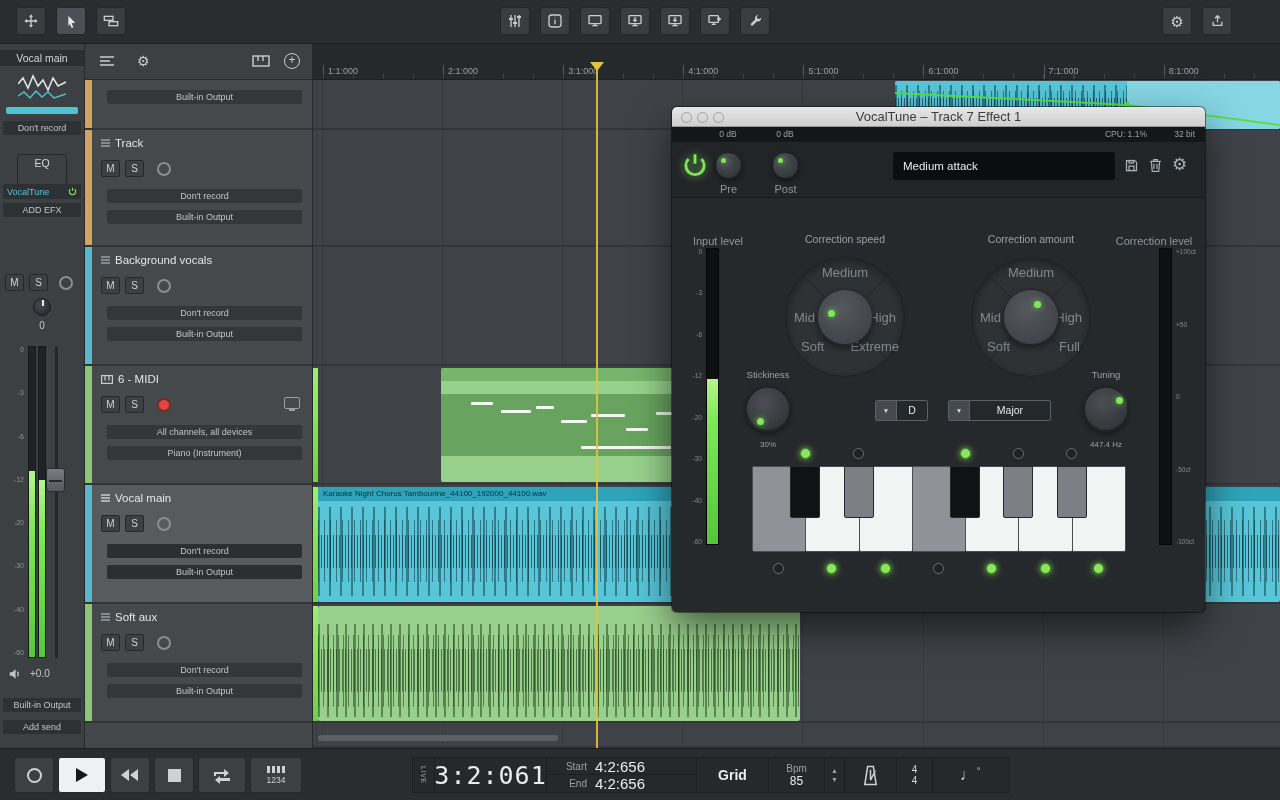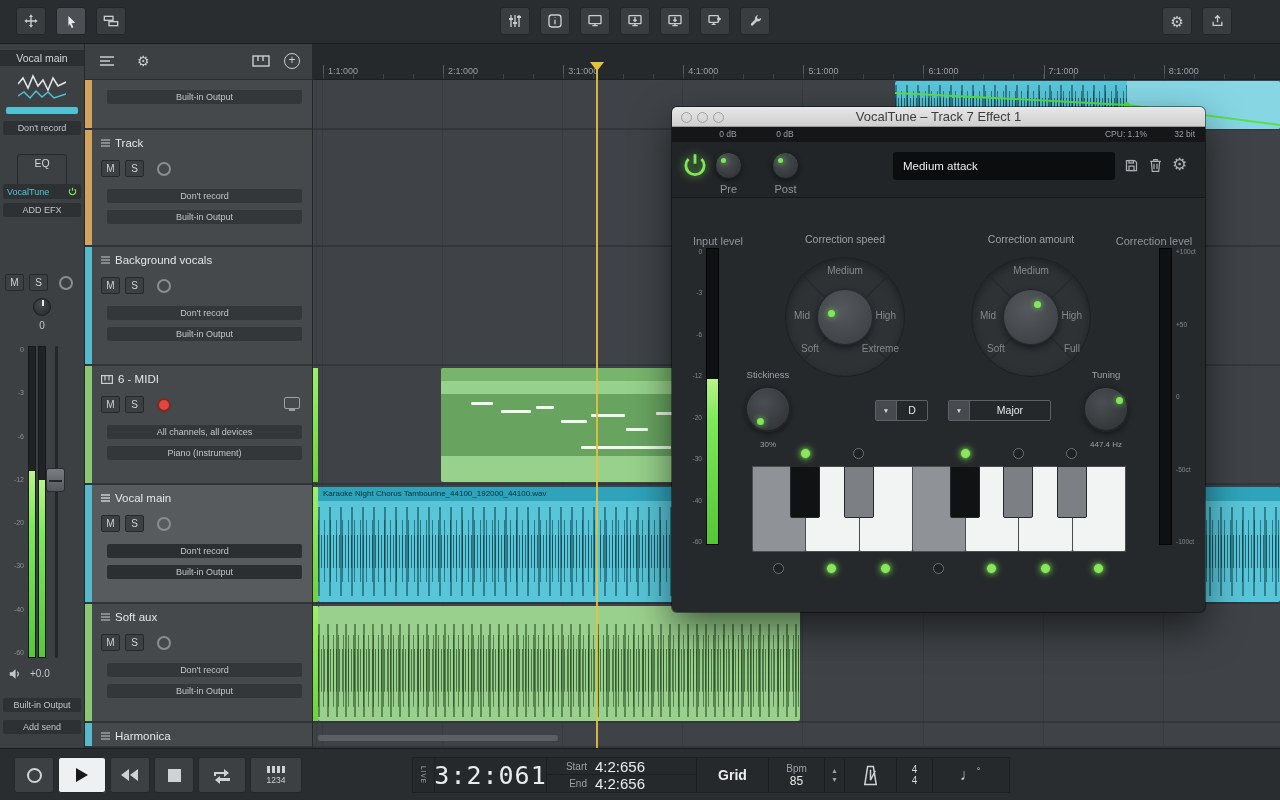--- a/index.html
+++ b/index.html
@@ -86,21 +86,21 @@
 #plugin .ptop{position:absolute;top:35px;left:0;right:0;height:56px;background:#222528;border-bottom:1px solid #16181b}
 .preset{position:absolute;left:221px;top:10px;width:222px;height:28px;background:#0c0d0f;border-radius:3px;color:#e9ebec;font-size:11.5px;line-height:28px;padding-left:10px}
 .knob{position:absolute;border-radius:50%;background:radial-gradient(circle at 40% 35%,#4b4f53,#33373a 75%);border:1px solid #1b1e21;box-shadow:0 2px 5px rgba(0,0,0,.45),inset 0 1px 1px rgba(255,255,255,.06)}
 .gdot{position:absolute;width:7px;height:7px;border-radius:50%;background:var(--accent-green,#7ee857);box-shadow:0 0 6px rgba(126,232,87,.85)}
 .gdot.sm{width:5px;height:5px}
 .plabel{position:absolute;font-size:11px;color:#8f959a;text-align:center}
 .ptitle{position:absolute;font-size:10.5px;color:#9aa0a5;text-align:center}
 .pval{position:absolute;font-size:8px;color:#9aa0a5;text-align:center}
 .bigknob{position:absolute;width:120px;height:120px;border-radius:50%;background:#2e3235;border:1px solid #1d2023;box-shadow:inset 0 3px 8px rgba(0,0,0,.35)}
 .bigknob .xl{position:absolute;left:59px;top:-2px;width:1px;height:124px;background:#24272a;transform-origin:center}
-.bigknob .lbl{position:absolute;font-size:10px;color:#83888c}
+.bigknob .lbl{position:absolute;font-size:13px;color:#83888c}
 .bigknob .inner{position:absolute;left:31px;top:31px;width:56px;height:56px;border-radius:50%;background:radial-gradient(circle at 42% 35%,#55595d,#3f4347 78%);border:1px solid #26292c;box-shadow:0 3px 7px rgba(0,0,0,.45)}
 .vmeter{position:absolute;width:13px;background:#0e1012;border:1px solid #050607;overflow:hidden}
 .vmeter .fill{position:absolute;left:0;right:0;bottom:0;background:linear-gradient(#b9f48a,#7ee857 25%,#55c636)}
 .vscale{position:absolute;display:flex;flex-direction:column;justify-content:space-between;font-size:6.5px;color:#84898d}
 .dd{position:absolute;height:21px;background:#25282b;border:1px solid #5c6165;border-radius:2px;display:flex;align-items:stretch}
 .dd .arrow{width:21px;background:#46494d;border-right:1px solid #5c6165;display:flex;align-items:center;justify-content:center;font-size:6.5px;color:#d5d8da}
 .dd .val{flex:1;text-align:center;line-height:19px;font-size:10.5px;color:#e3e6e8}
 #kb{position:absolute;left:80px;top:359px;width:373px;height:86px;display:flex}
 .wkey{flex:1;background:#f2f3f3;border:1px solid #4a4e51;border-radius:0 0 2px 2px;margin-right:-1px}
 .wkey.dim{background:#8f9296}
@@ -395,31 +395,20 @@
         </div>
       <div class="msrow" style="top:30px">
           <div class="msbtn">M</div>
           <div class="msbtn">S</div>
           <div class="reccirc" style="margin-left:8px"></div>
         </div>
       <div class="tbtn" style="top:59px">Don't record</div>
       <div class="tbtn" style="top:80px">Built-in Output</div>
     </div>
 
-    <div class="trow" style="top:679px;height:25px">
-      <div class="colorbar c-cyan"></div>
-      <div class="tname">
-          <span>
-            <svg width="9" height="8" viewBox="0 0 9 8" stroke="#9ba0a4" stroke-width="1.3">
-              <path d="M0 1h9M0 4h9M0 7h9"></path>
-            </svg>
-          </span>
-          <span>Harmonica</span>
-        </div>
-    </div>
   </div>
 
   <div id="arrange">
     <div id="ruler">
       <div class="marks">
           <span>1:1:000</span>
           <span>2:1:000</span>
           <span>3:1:000</span>
           <span>4:1:000</span>
           <span>5:1:000</span>

